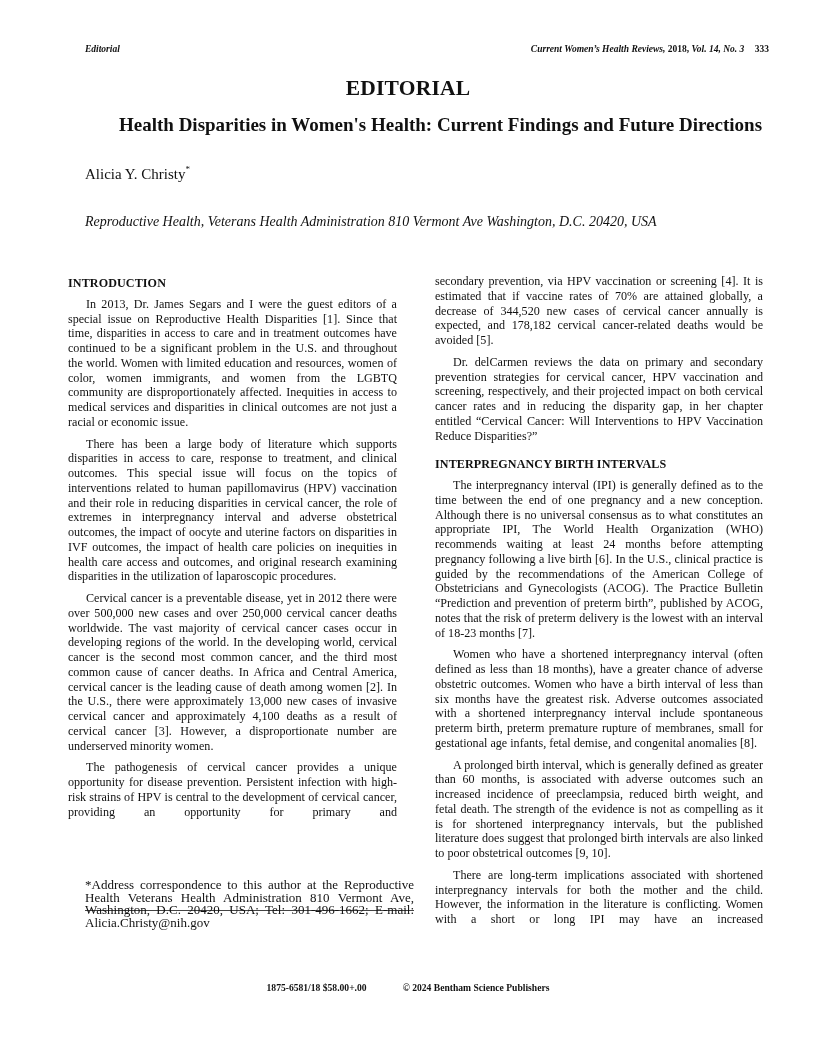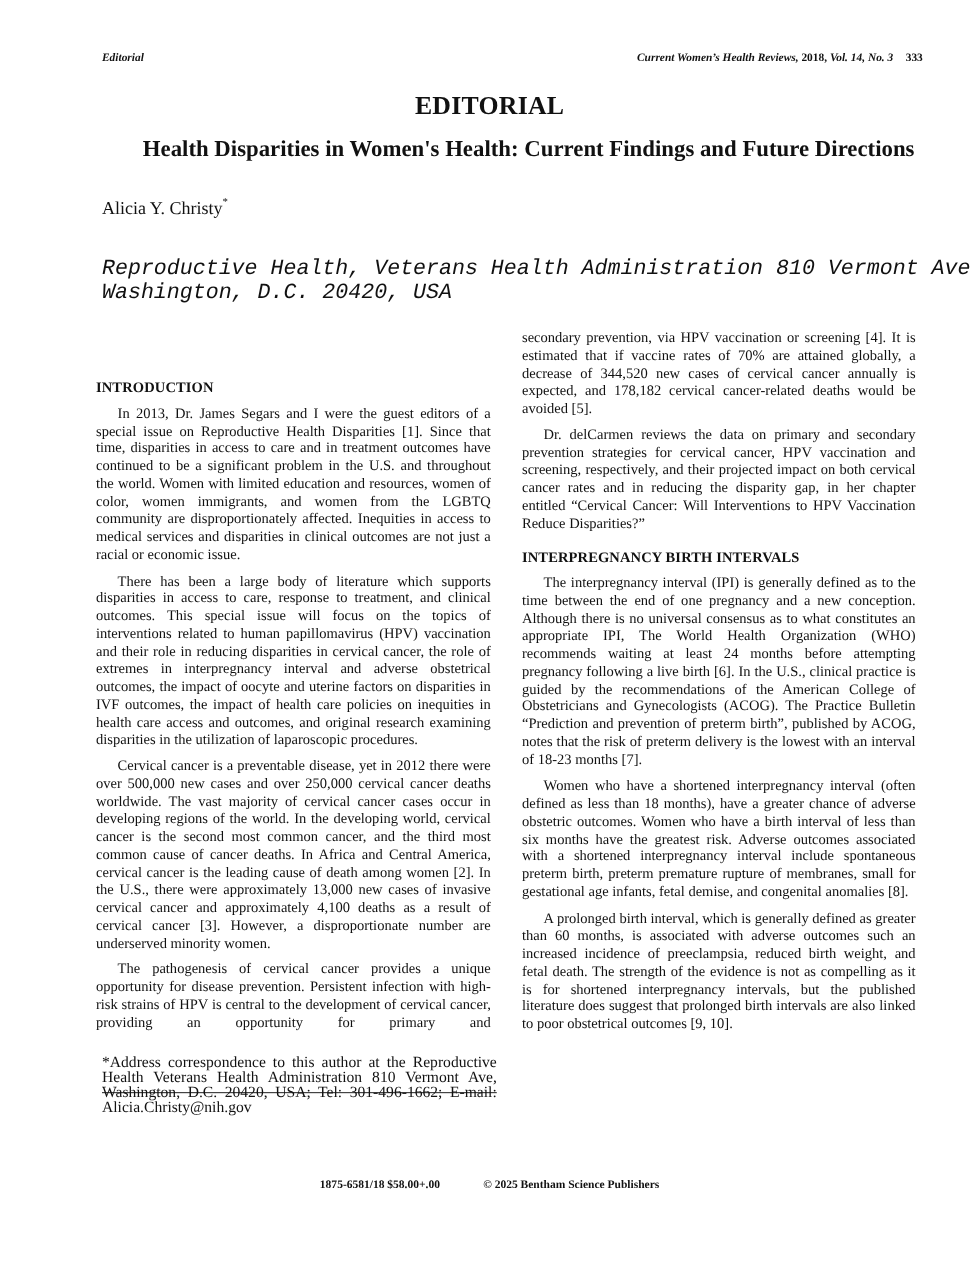--- a/index.html
+++ b/index.html
@@ -23,28 +23,28 @@
       position: absolute; top: 114px; left: 85px; right: 40px;
       font-size: 19px; font-weight: bold; margin-left: 34px;
     }
     .author {
       position: absolute; top: 166px; left: 85px;
       font-size: 15px;
     }
     .author sup { font-size: 9px; vertical-align: 7px; line-height: 0; }
     .affil {
       position: absolute; top: 214px; left: 85px;
-      font-size: 18px; font-style: italic; font-family: Liberation Mono, monospace;
+      font-size: 14px; font-style: italic;
     }
     .col {
       position: absolute; top: 276px; width: 329px;
       font-size: 12.1px; line-height: 14.75px; text-align: justify;
       hyphens: manual;
     }
-    .col.left { left: 80px; margin-top: 40px; }
+    .col.left { left: 68px; }
     .col.right { left: 435px; width: 328px; top: 274px; }
     .col h2 {
       font-size: 12.1px; font-weight: bold; margin: 0 0 6px 0; letter-spacing: 0.1px;
       text-align: left;
     }
     .col p { margin: 0 0 7px 0; text-indent: 18px; }
     .col p.noindent { text-indent: 0; }
     .col h2.gap { margin-top: 14px; }
     .footnote-rule {
       position: absolute; top: 910px; left: 85px; width: 329px;
@@ -88,21 +88,22 @@
   <p style="text-align-last: justify;">The pathogenesis of cervical cancer provides a unique opportunity for disease prevention. Persistent infection with high-risk strains of HPV is central to the development of cervical cancer, providing an opportunity for primary and</p>
 </div>
 
 <div class="col right">
   <p class="noindent">secondary prevention, via HPV vaccination or screening [4]. It is estimated that if vaccine rates of 70% are attained glob­ally, a decrease of 344,520 new cases of cervical cancer an­nually is expected, and 178,182 cervical cancer-related deaths would be avoided [5].</p>
   <p>Dr. delCarmen reviews the data on primary and secon­dary prevention strategies for cervical cancer, HPV vaccina­tion and screening, respectively, and their projected impact on both cervical cancer rates and in reducing the disparity gap, in her chapter entitled “Cervical Cancer: Will Interven­tions to HPV Vaccination Reduce Disparities?”</p>
   <h2 class="gap">INTERPREGNANCY BIRTH INTERVALS</h2>
   <p>The interpregnancy interval (IPI) is generally defined as to the time between the end of one pregnancy and a new conception. Although there is no universal consensus as to what constitutes an appropriate IPI, The World Health Orga­nization (WHO) recommends waiting at least 24 months before attempting pregnancy following a live birth [6]. In the U.S., clinical practice is guided by the recommendations of the American College of Obstetricians and Gynecologists (ACOG). The Practice Bulletin “Prediction and prevention of preterm birth”, published by ACOG, notes that the risk of preterm delivery is the lowest with an interval of 18-23 months [7].</p>
   <p>Women who have a shortened interpregnancy interval (often defined as less than 18 months), have a greater chance of adverse obstetric outcomes. Women who have a birth in­terval of less than six months have the greatest risk. Adverse outcomes associated with a shortened interpregnancy inter­val include spontaneous preterm birth, preterm premature rupture of membranes, small for gestational age infants, fetal demise, and congenital anomalies [8].</p>
   <p>A prolonged birth interval, which is generally defined as greater than 60 months, is associated with adverse outcomes such an increased incidence of preeclampsia, reduced birth weight, and fetal death. The strength of the evidence is not as compelling as it is for shortened interpregnancy intervals, but the published literature does suggest that prolonged birth intervals are also linked to poor obstetrical outcomes [9, 10].</p>
+  <p style="text-align-last: justify;">There are long-term implications associated with short­ened interpregnancy intervals for both the mother and the child. However, the information in the literature is conflict­ing. Women with a short or long IPI may have an increased</p>
 </div>
 
 <div class="footnote-rule"></div>
 <div class="footnote">*Address correspondence to this author at the Reproductive Health Veterans Health Administration 810 Vermont Ave, Washington, D.C. 20420, USA; Tel: 301-496-1662; E-mail: Alicia.Christy@nih.gov</div>
 
 <div class="footer">
   <span>1875-6581/18 $58.00+.00</span>
-  <span>© 2025 Bentham Science Publishers</span>
+  <span>© 2024 Bentham Science Publishers</span>
 </div>
 
 </body></html>

